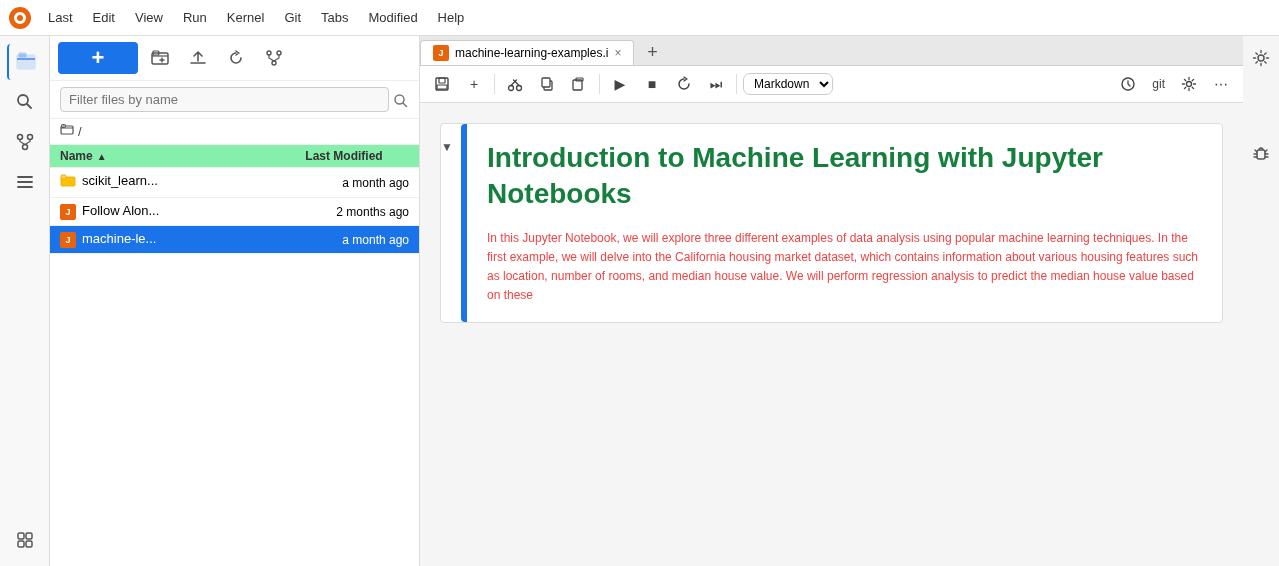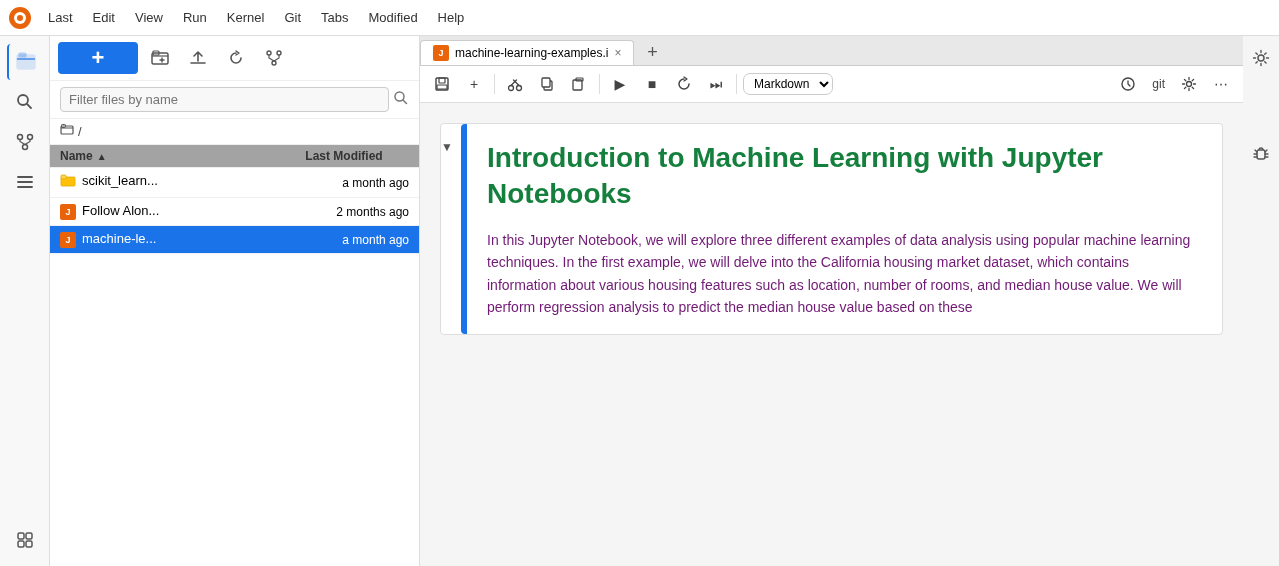--- a/index.html
+++ b/index.html
@@ -17,26 +17,26 @@
     .icon-sidebar { width: 50px; background: #f8f8f8; border-right: 1px solid #ddd; display: flex; flex-direction: column; align-items: center; padding-top: 8px; gap: 4px; }
     .sidebar-icon { width: 36px; height: 36px; display: flex; align-items: center; justify-content: center; border-radius: 4px; cursor: pointer; color: #555; font-size: 18px; }
     .sidebar-icon.active { color: #1a73e8; border-left: 2px solid #1a73e8; }
     .sidebar-icon-bottom { margin-top: auto; margin-bottom: 8px; }
 
     
     .file-panel { width: 370px; background: #fff; border-right: 1px solid #ddd; display: flex; flex-direction: column; }
     .file-panel-toolbar { padding: 6px 8px; display: flex; gap: 6px; align-items: center; border-bottom: 1px solid #eee; }
     .toolbar-btn { width: 32px; height: 32px; display: flex; align-items: center; justify-content: center; border-radius: 4px; cursor: pointer; color: #555; font-size: 16px; border: none; background: transparent; }
     .toolbar-btn-primary { background: #1a73e8; color: white; border-radius: 4px; width: 80px; height: 32px; font-size: 20px; font-weight: bold; border: none; cursor: pointer; }
-    .search-box { display: flex; align-items: center; padding: 6px 10px; border-bottom: 1px solid #eee; }
+    .search-box { display: flex; align-items: flex-end; padding: 6px 10px; border-bottom: 1px solid #eee; }
     .search-input { flex: 1; border: 1px solid #ccc; border-radius: 4px; padding: 4px 8px; font-size: 13px; outline: none; background: #f8f8f8; }
     .search-icon { color: #777; margin-left: 4px; font-size: 15px; }
     .breadcrumb { padding: 4px 10px; font-size: 13px; color: #444; border-bottom: 1px solid #eee; display: flex; align-items: center; gap: 4px; }
     .file-table { flex: 1; overflow-y: auto; }
-    .file-table-header { display: flex; padding: 4px 10px; font-weight: 600; font-size: 12px; color: #333; border-bottom: 1px solid #eee; background: #a3a3a3; }
+    .file-table-header { display: flex; padding: 4px 10px; font-weight: 600; font-size: 12px; color: #333; border-bottom: 1px solid #eee; background: #86efac; }
     .file-table-header .col-name { flex: 1; display: flex; align-items: center; gap: 4px; cursor: pointer; }
     .file-table-header .col-modified { width: 130px; text-align: center; cursor: pointer; }
     .file-row { display: flex; align-items: center; padding: 5px 10px; border-bottom: 1px solid #f0f0f0; cursor: pointer; }
     .file-row.selected { background: #1a73e8; color: white; }
     .file-row .col-name { flex: 1; display: flex; align-items: flex-start; gap: 6px; overflow: hidden; white-space: nowrap; text-overflow: ellipsis; }
     .file-row .col-modified { width: 130px; text-align: right; font-size: 12px; }
     .notebook-icon { width: 16px; height: 16px; background: #e8630a; border-radius: 2px; display: inline-flex; align-items: center; justify-content: center; color: white; font-size: 9px; font-weight: bold; }
 
     
     .content-area { flex: 1; display: flex; flex-direction: column; background: #f5f5f5; overflow: hidden; }
@@ -49,21 +49,21 @@
     .nb-separator { width: 1px; height: 20px; background: #ddd; margin: 0 2px; }
     .kernel-select { border: 1px solid #ccc; border-radius: 7px; padding: 2px 6px; font-size: 12px; background: #fff; cursor: pointer; }
     .nb-spacer { flex: 1; }
 
     
     .notebook-content { flex: 1; overflow-y: auto; background: #f5f5f5; padding: 20px; }
     .cell { background: #fff; border: 1px solid #ddd; border-radius: 4px; margin-bottom: 12px; display: flex; }
     .cell-sidebar { width: 6px; background: #1a73e8; border-radius: 4px 0 0 4px; }
     .cell-content { flex: 1; padding: 16px 20px; }
     .cell-heading { font-size: 28px; font-weight: 700; color: #15803d; line-height: 1.3; margin-bottom: 16px; }
-    .cell-text { color: #701a75; font-size: 14px; line-height: 1.6; }
+    .cell-text { color: #ef4444; font-size: 12px; line-height: 1.6; }
     .cell-collapse { width: 20px; display: flex; align-items: flex-start; padding-top: 16px; color: #555; font-size: 12px; cursor: pointer; }
 
     
     .right-panel { display: flex; flex-direction: column; align-items: center; padding: 8px 4px; gap: 8px; background: #f5f5f5; }
 
     .sort-arrow { font-size: 10px; }
   </style>
 </head>
 <body>
 

